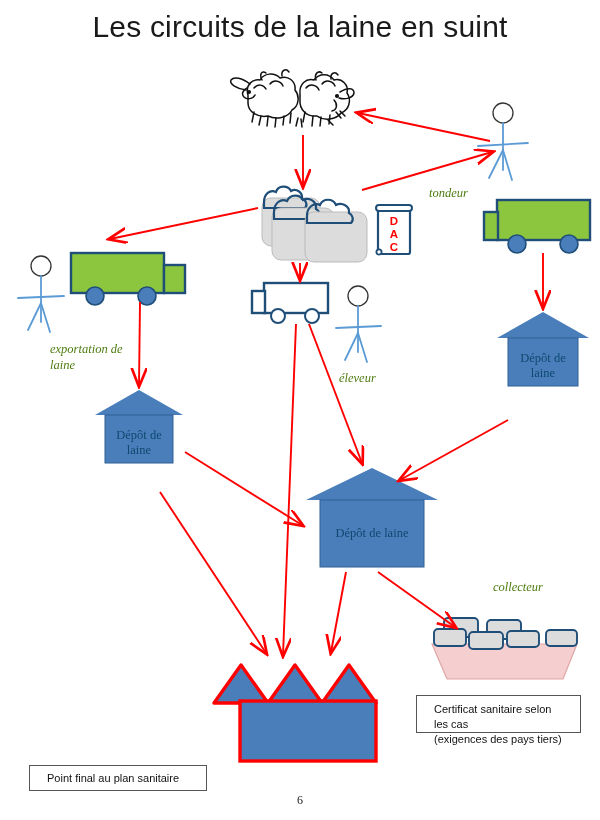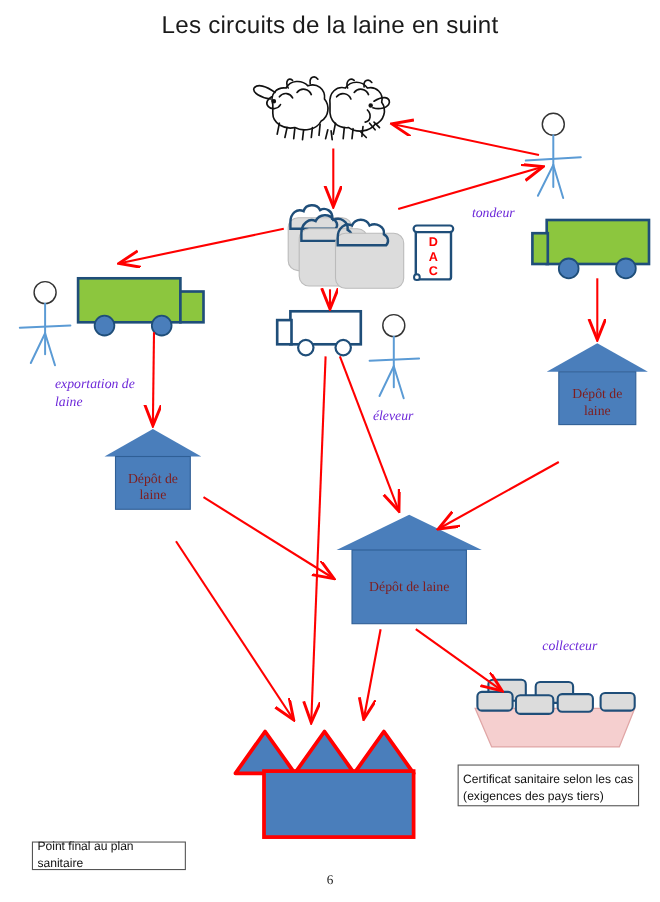--- a/index.html
+++ b/index.html
@@ -21,21 +21,21 @@
     height: 820px;
     background: #ffffff;
   }
   #title {
     position: absolute;
     top: 10px;
     left: 0;
     width: 600px;
     text-align: center;
     font-family: "Liberation Sans", sans-serif;
-    font-size: 22px;
+    font-size: 30px;
     color: #1a1a1a;
     letter-spacing: 0.2px;
   }
   #page-number {
     position: absolute;
     top: 793px;
     left: 0;
     width: 600px;
     text-align: center;
     font-family: "Liberation Serif", serif;
@@ -47,42 +47,42 @@
     top: 0;
     left: 0;
     width: 600px;
     height: 820px;
   }
   .label {
     position: absolute;
     font-family: "Liberation Serif", serif;
     font-style: italic;
     font-size: 12.5px;
-    color: #6d28d9;
+    color: #4d7c0f;
     line-height: 1.25;
     white-space: pre-line;
   }
   .node-text {
     position: absolute;
     font-family: "Liberation Serif", serif;
     font-size: 12.5px;
-    color: #7f1d1d;
+    color: #0c4a6e;
     text-align: center;
     line-height: 1.2;
     white-space: pre-line;
   }
   .note-box {
     position: absolute;
     border: 1px solid #555;
     background: #ffffff;
     font-family: "Liberation Sans", sans-serif;
     font-size: 11px;
     color: #111;
     line-height: 1.35;
-    padding: 6px 4px;
+    padding: 6px 17px;
     box-sizing: border-box;
     white-space: pre-line;
   }
   .dac-letters {
     position: absolute;
     font-family: "Liberation Sans", sans-serif;
     font-weight: bold;
     font-size: 11.5px;
     color: #ff0000;
     text-align: center;
@@ -296,17 +296,17 @@
 
   <div class="node-text" style="left:508px; top:351px; width:70px;">Dépôt de
 laine</div>
 
   <div class="node-text" style="left:320px; top:526px; width:104px;">Dépôt de laine</div>
 
 
   <div class="note-box" style="left:416px; top:695px; width:165px; height:38px;">Certificat sanitaire selon les cas
 (exigences des pays tiers)</div>
 
-  <div class="note-box" style="left:29px; top:765px; width:140px; height:26px; display:flex; align-items:center;">Point final au plan sanitaire</div>
+  <div class="note-box" style="left:29px; top:765px; width:178px; height:26px; display:flex; align-items:center;">Point final au plan sanitaire</div>
 
   <div id="page-number">6</div>
 
 </div>
 
 </body></html>

